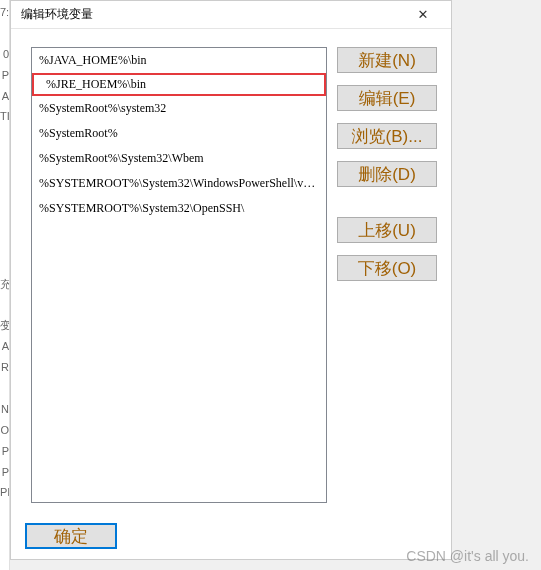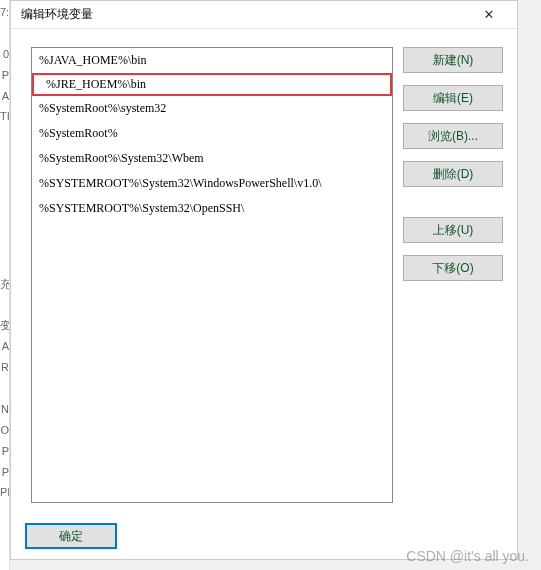--- a/index.html
+++ b/index.html
@@ -22,21 +22,21 @@
       color: #666;
       font-size: 11px;
       line-height: 1.9;
       padding-top: 2px;
       text-align: right;
       overflow: hidden;
     }
     .dialog {
       position: absolute;
       left: 10px; top: 0;
-      width: 508px;
+      width: 442px;
       height: 560px;
       background: #fff;
       border: 1px solid #ccc;
       display: flex;
       flex-direction: column;
     }
     .titlebar {
       height: 28px;
       display: flex;
       align-items: center;
@@ -83,22 +83,22 @@
     }
     .side-buttons {
       width: 100px;
       display: flex;
       flex-direction: column;
     }
     .btn {
       height: 26px;
       background: #e1e1e1;
       border: 1px solid #adadad;
-      font-size: 12px;
-      color: #14532d;
+      font-size: 17px;
+      color: #a16207;
       cursor: pointer;
       display: flex;
       align-items: center;
       justify-content: center;
       margin-bottom: 12px;
     }
     .gap-small { height: 18px; }
     .gap-large { height: 48px; }
     .footer {
       height: 46px;

